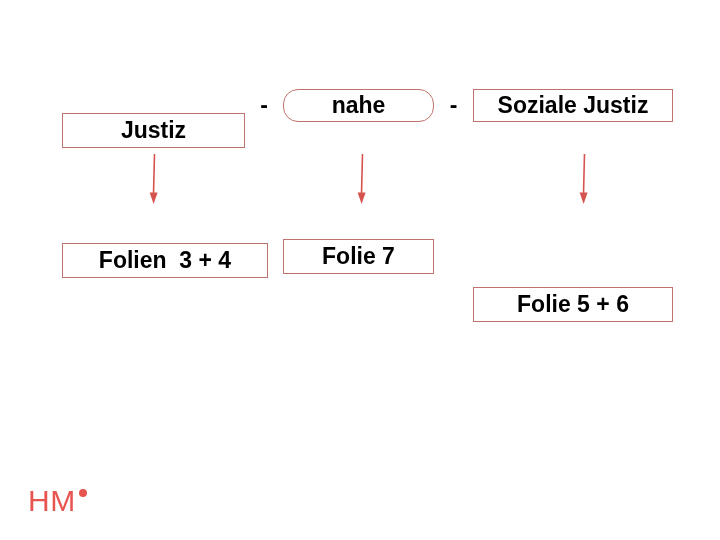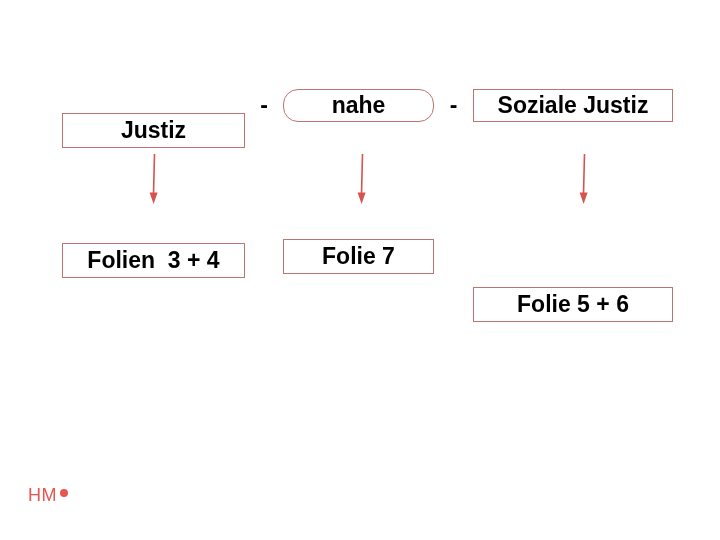--- a/index.html
+++ b/index.html
@@ -29,21 +29,21 @@
     line-height: 1;
   }
   .box span {
     white-space: pre; 
   }
   
   .box-justiz   { left: 62px;  top: 89px; width: 183px; height: 35px; margin-top: 24px; }
   .box-nahe     { left: 283px; top: 89px; width: 151px; height: 33px; border-radius: 15px; }
   .box-soziale  { left: 473px; top: 89px; width: 200px; height: 33px; }
   
-  .box-folien34 { left: 62px;  top: 243px; width: 183px; height: 35px; }
+  .box-folien34 { left: 62px;  top: 243px; width: 206px; height: 35px; }
   .box-folie7   { left: 283px; top: 239px; width: 151px; height: 35px; text-align: center; }
   .box-folie56  { left: 473px; top: 243px; width: 200px; height: 35px; margin-top: 44px; }
 
   .sep {
     position: absolute;
     top: 89px;
     height: 33px;
     display: flex;
     align-items: center;
     justify-content: center;
@@ -64,21 +64,21 @@
   .arrow-2 { left: 355px; }
   .arrow-3 { left: 577px; }
 
   .logo {
     position: absolute;
     left: 28px;
     top: 486px;
     display: flex;
     align-items: flex-start;
     color: #e85450;
-    font-size: 18px;
+    font-size: 30px;
     font-weight: 400;
     line-height: 1;
     letter-spacing: 0.5px;
   }
   .logo-dot {
     width: 8px;
     height: 8px;
     border-radius: 50%;
     background: #e85450;
     margin-left: 3px;

